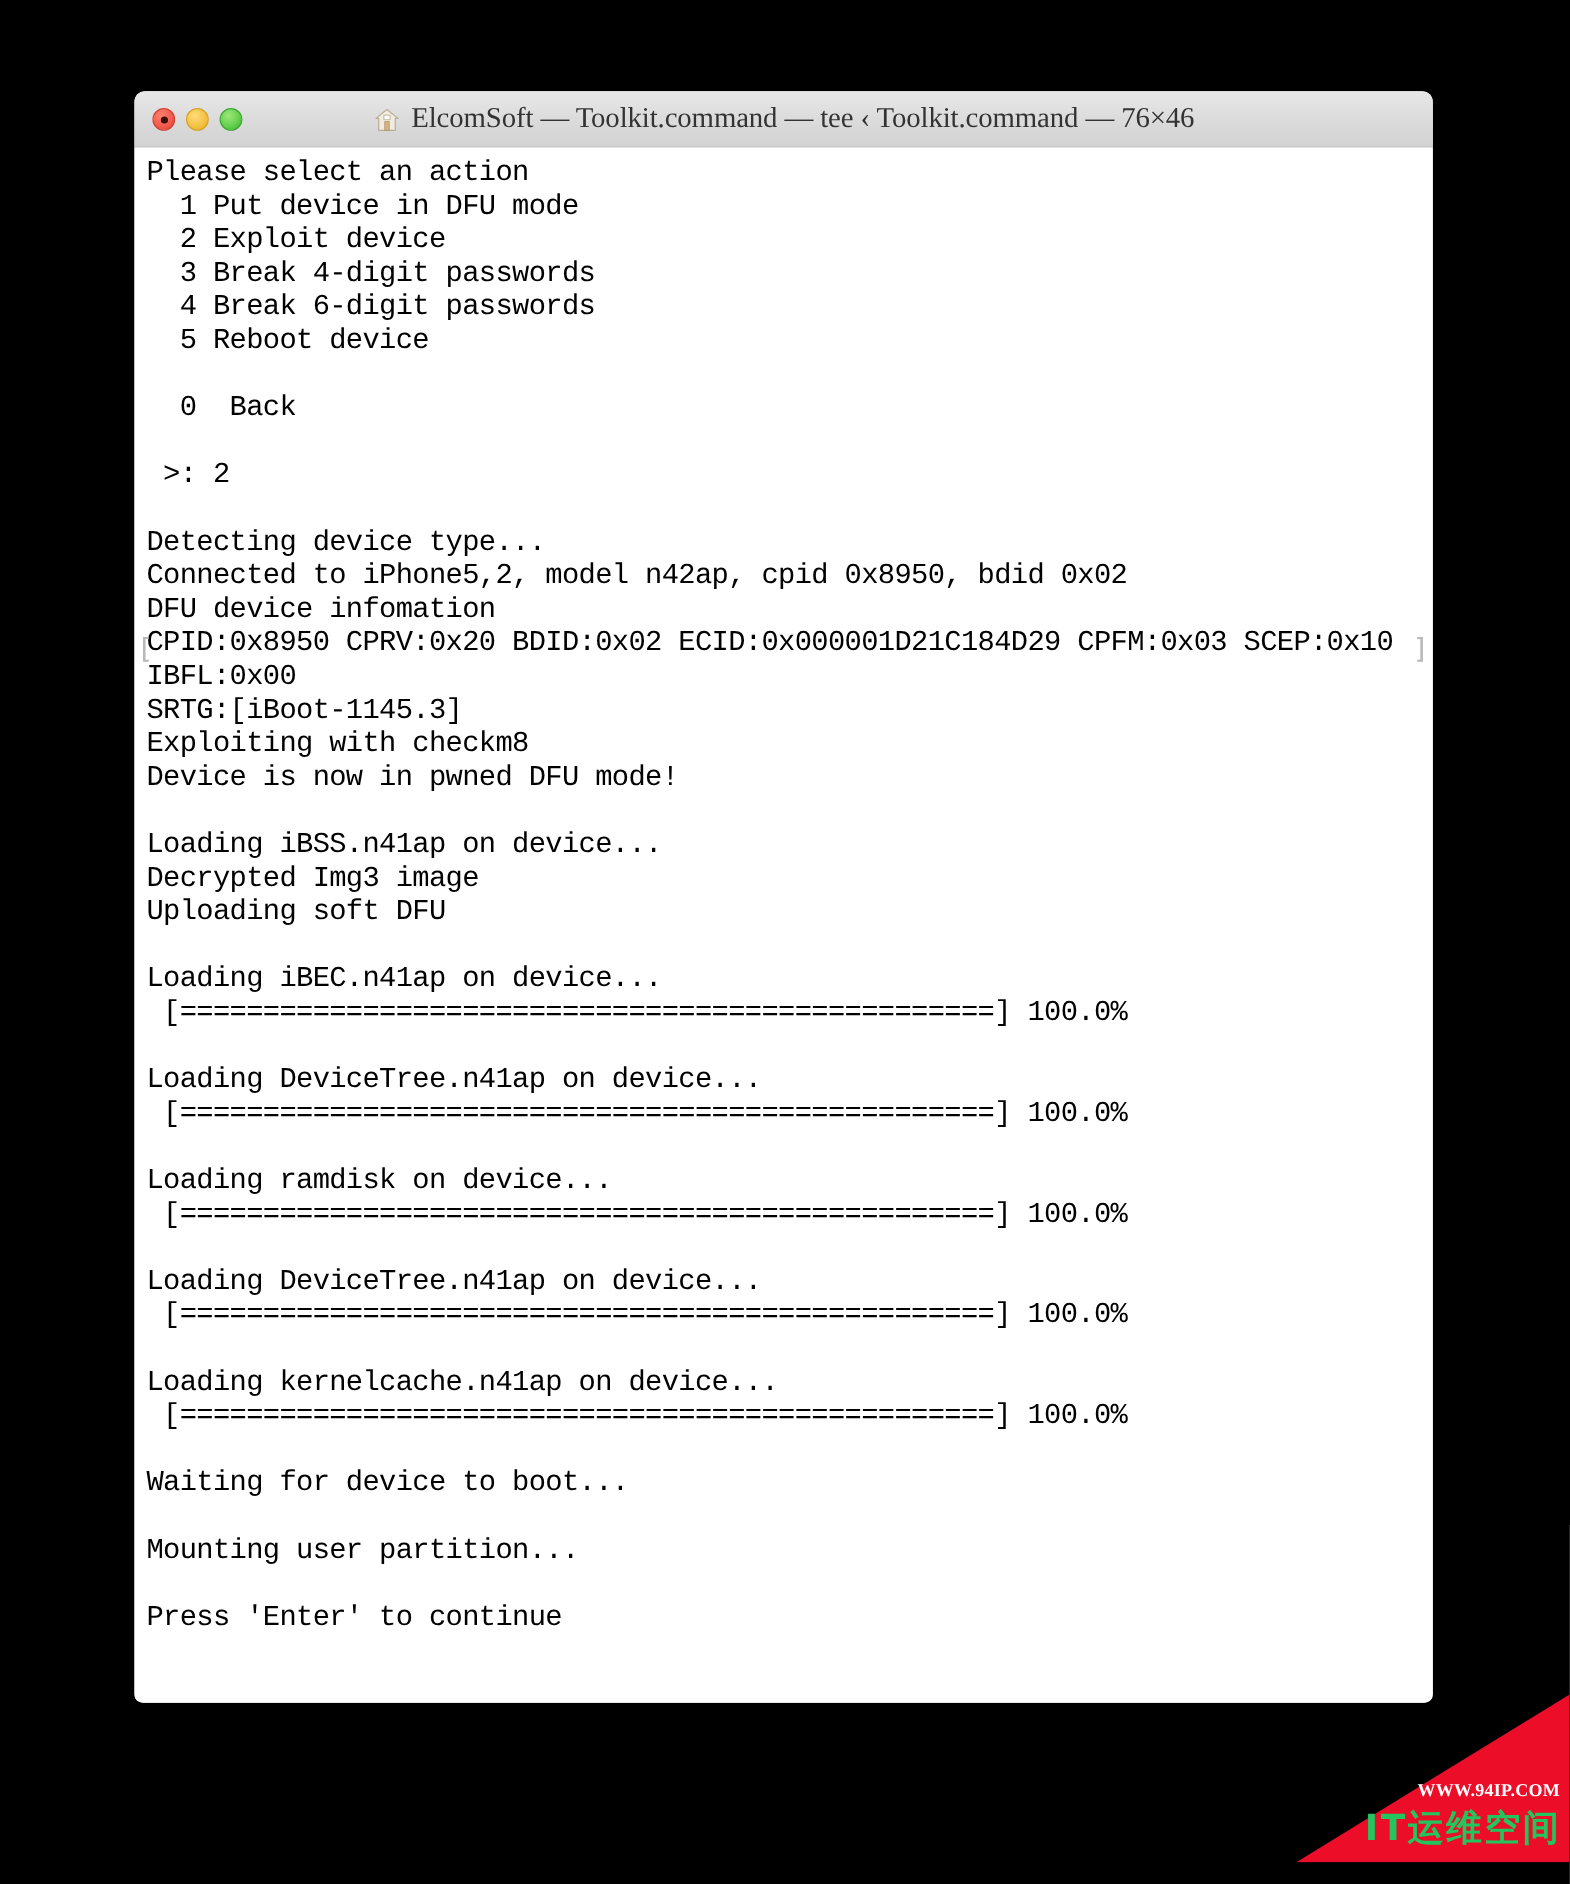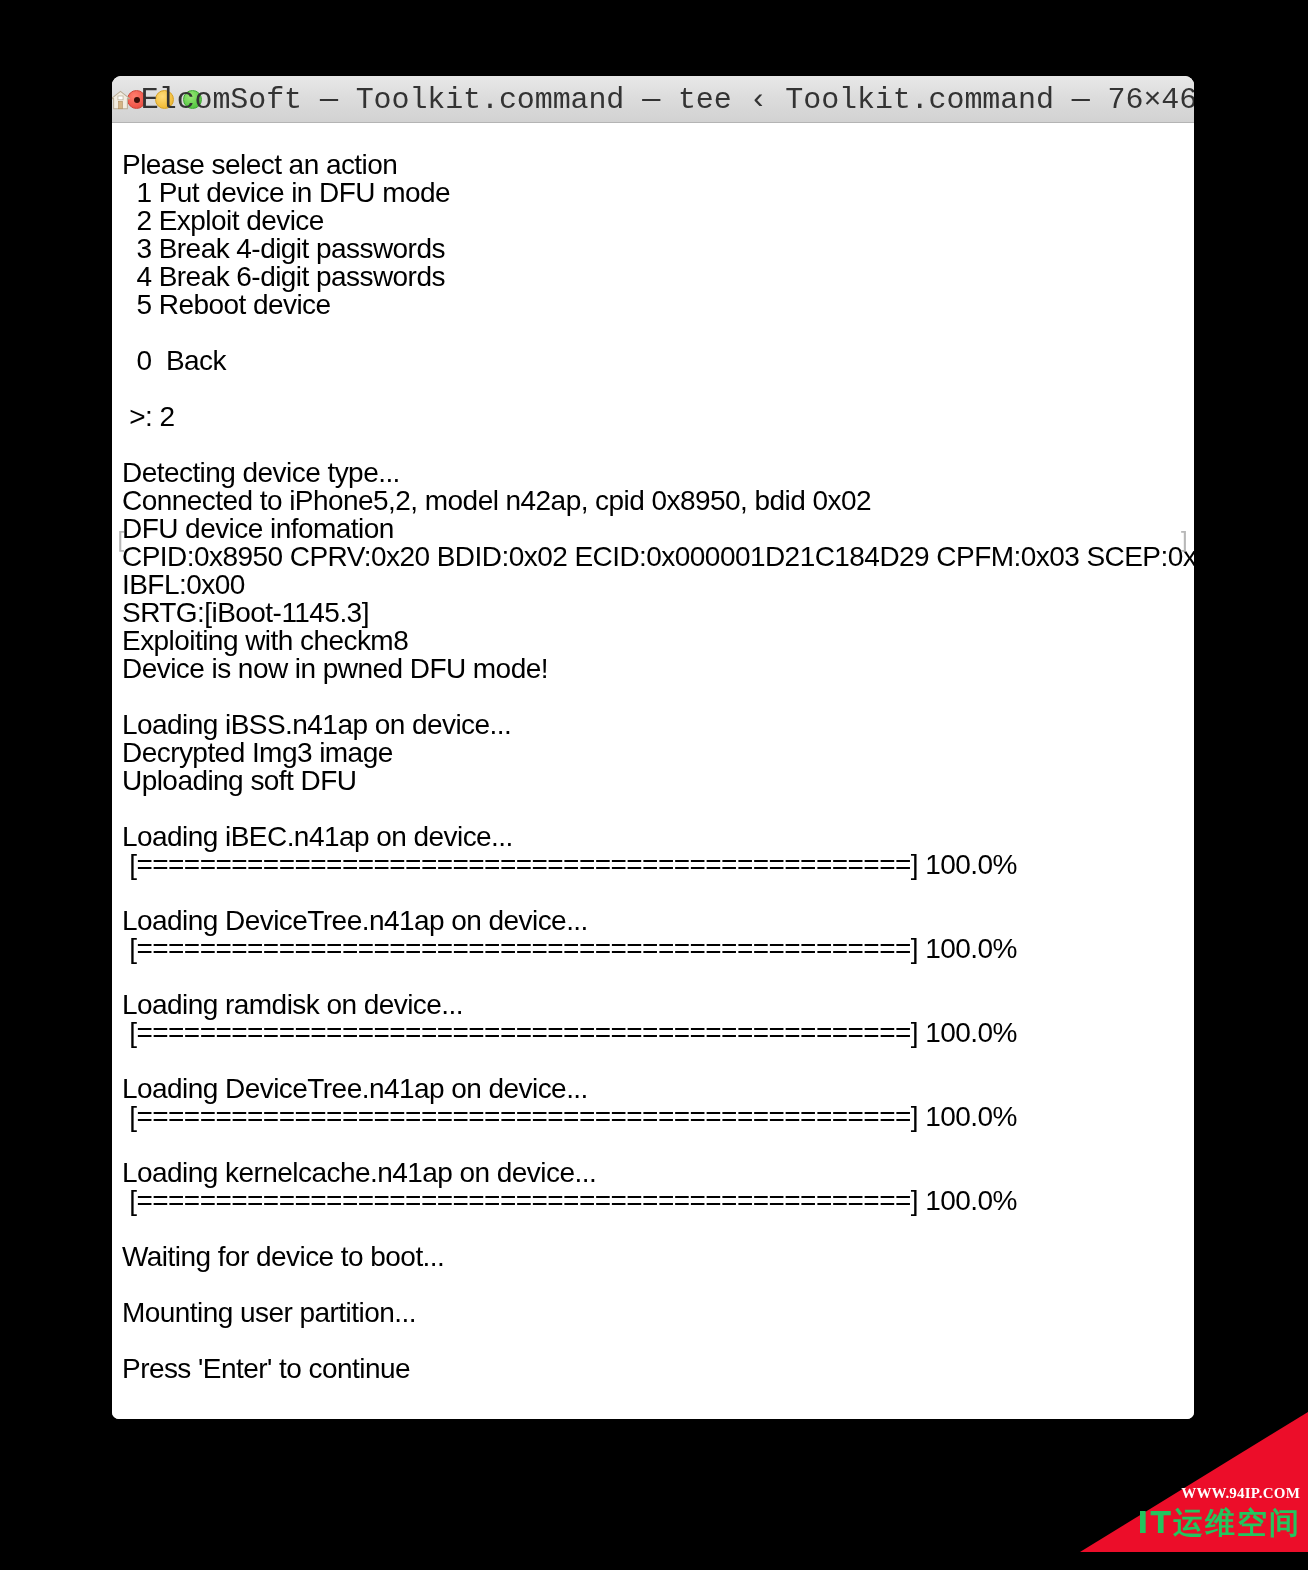--- a/index.html
+++ b/index.html
@@ -89,48 +89,47 @@
     gap: 9px;
     pointer-events: none;
   }
   #home-icon {
     width: 23px;
     height: 22px;
     flex: 0 0 auto;
     display: block;
   }
   #window-title {
-    font-family: Liberation Mono, monospace;
-    font-size: 30px;
+    font-family: Liberation Serif, serif;
+    font-size: 24px;
     color: #333333;
     letter-spacing: -0.1px;
     white-space: nowrap;
   }
 
   
   #terminal-body {
     position: relative;
     height: 1296px;
     background: #ffffff;
     padding: 10px 0 0 0;
     box-sizing: border-box;
     overflow: hidden;
   }
   #terminal-lines {
     position: absolute;
     left: 10px;
     top: 8px;
     right: 0;
-    font-family: Liberation Sans, sans-serif;
-    font-size: 28px;
+    font-family: Liberation Mono, monospace;
+    font-size: 24px;
     line-height: 28px;
     color: #000000;
     white-space: pre;
     letter-spacing: -0.55px;
-    margin-top: 20px;
   }
   .term-line {
     height: 28px;
     white-space: pre;
   }
   .term-line.blank { color: transparent; }
 
   
   #prompt-mark-left {
     position: absolute;

